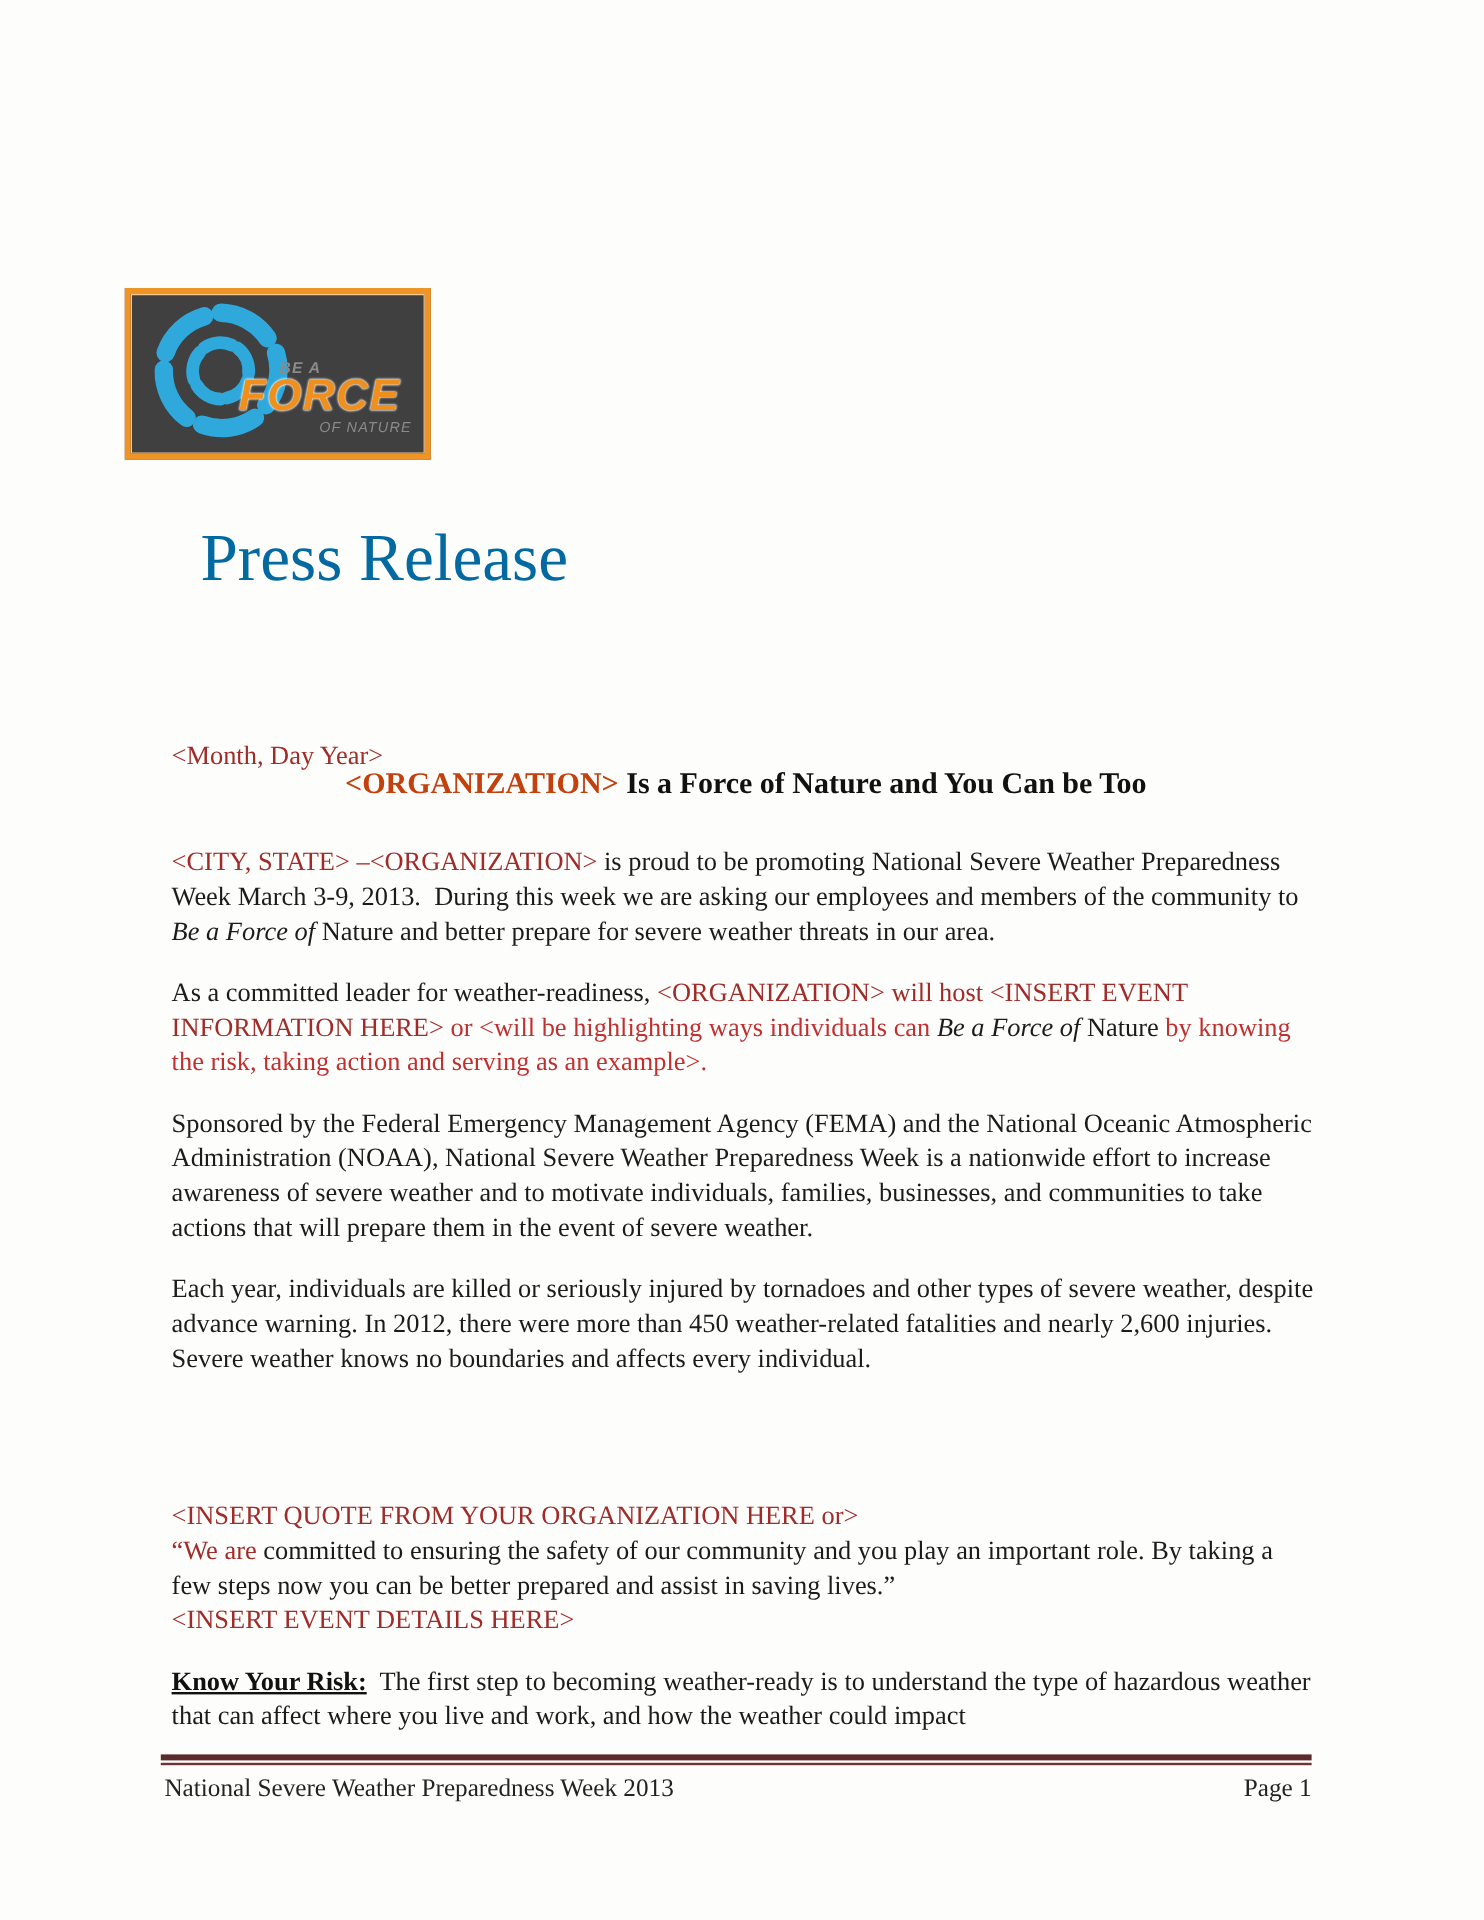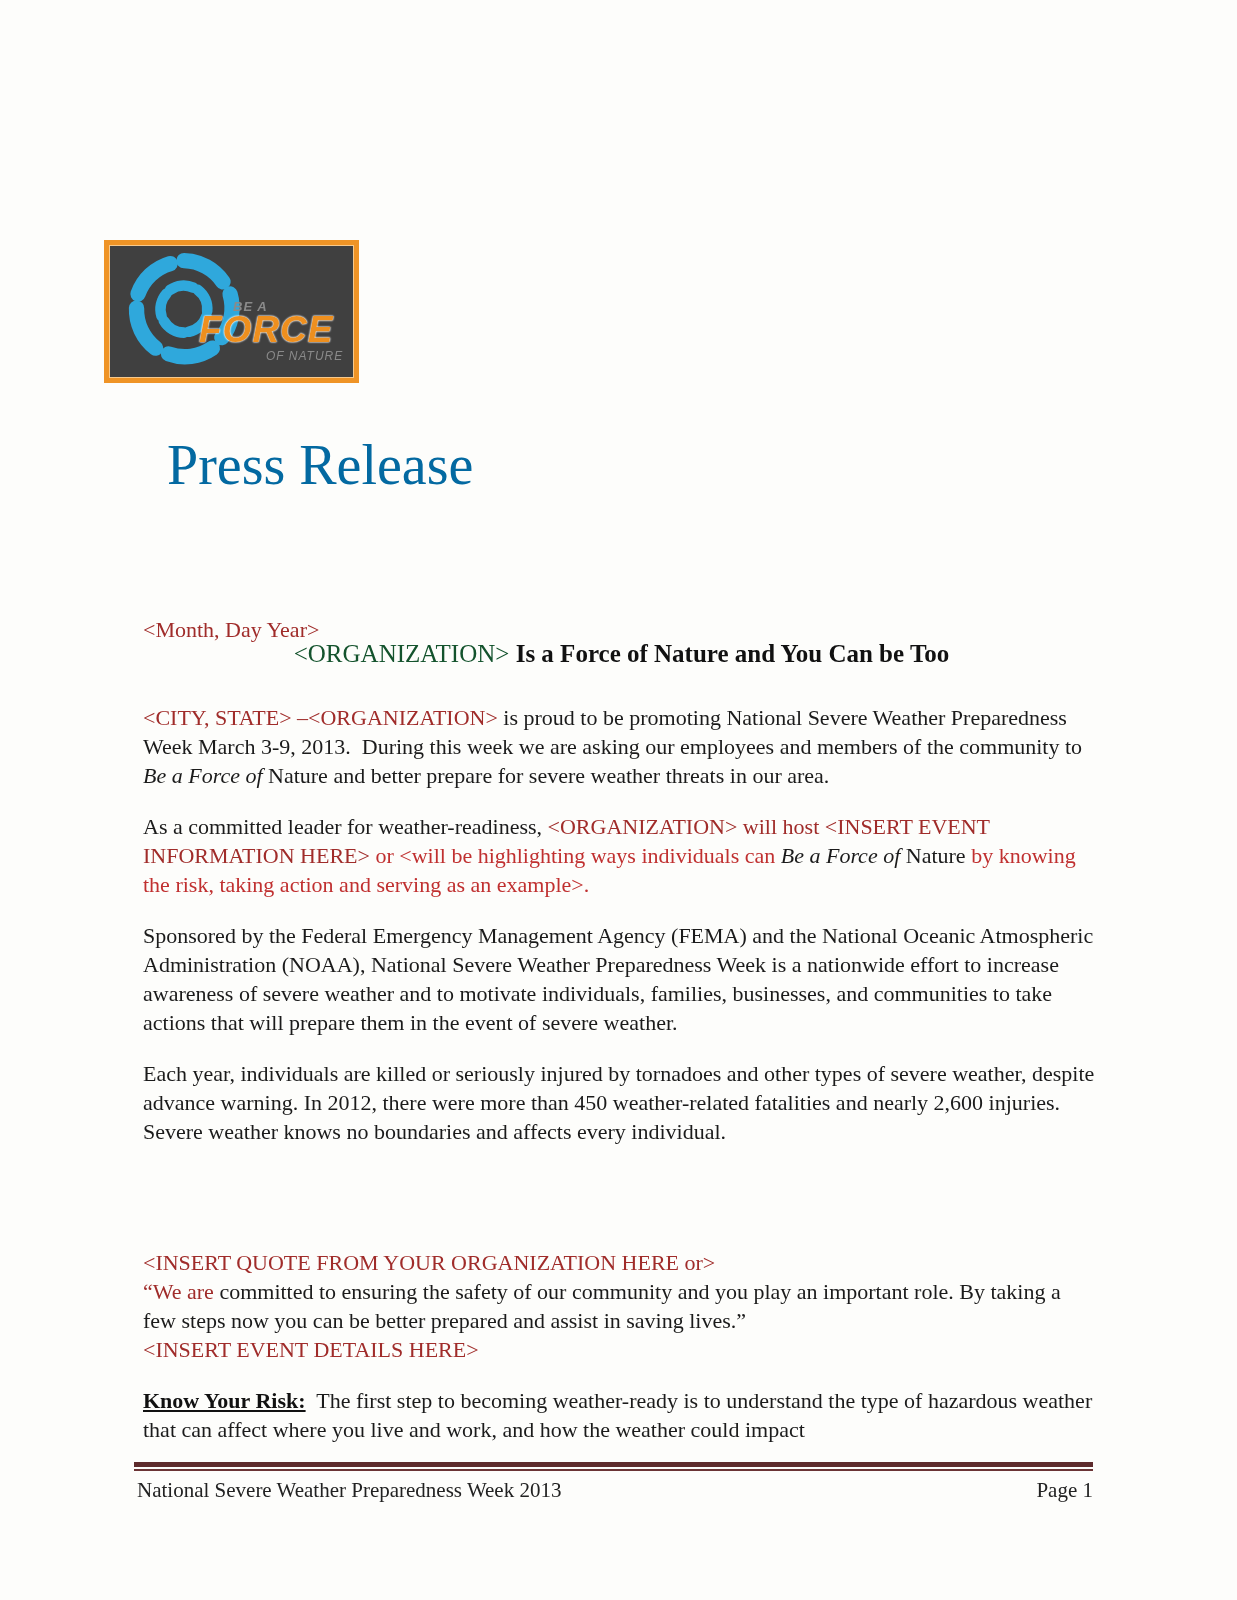--- a/index.html
+++ b/index.html
@@ -63,21 +63,21 @@
     position:absolute;left:143px;top:703px;width:952px;
     font-size:22px;line-height:29px;
   }
   .body-text p{margin:0 0 22px 0;white-space:pre-wrap;}
 
   
   .run-plain{color:#1b1b1b;text-align:center;}
   .run-italic{font-style:italic;color:#1b1b1b;}
   .run-red{color:#a02c2a;}
   .run-red2{color:#c03030;}
-  .run-redbold{color:#14532d;font-weight:normal;margin-left:10px;}
+  .run-redbold{color:#c2410c;font-weight:bold;margin-left:10px;}
   .run-bold{color:#111;font-weight:bold;}
   .run-bu{color:#111;font-weight:bold;text-decoration:underline;}
 
   
   .footer-rule{position:absolute;left:134px;top:1462px;width:959px;}
   .footer-rule .bar-thick{height:5px;background:#5e2b2c;}
   .footer-rule .bar-gap{height:2px;background:transparent;}
   .footer-rule .bar-thin{height:2px;background:#6b3435;}
   .footer-text{
     position:absolute;left:137px;top:1478px;width:956px;

